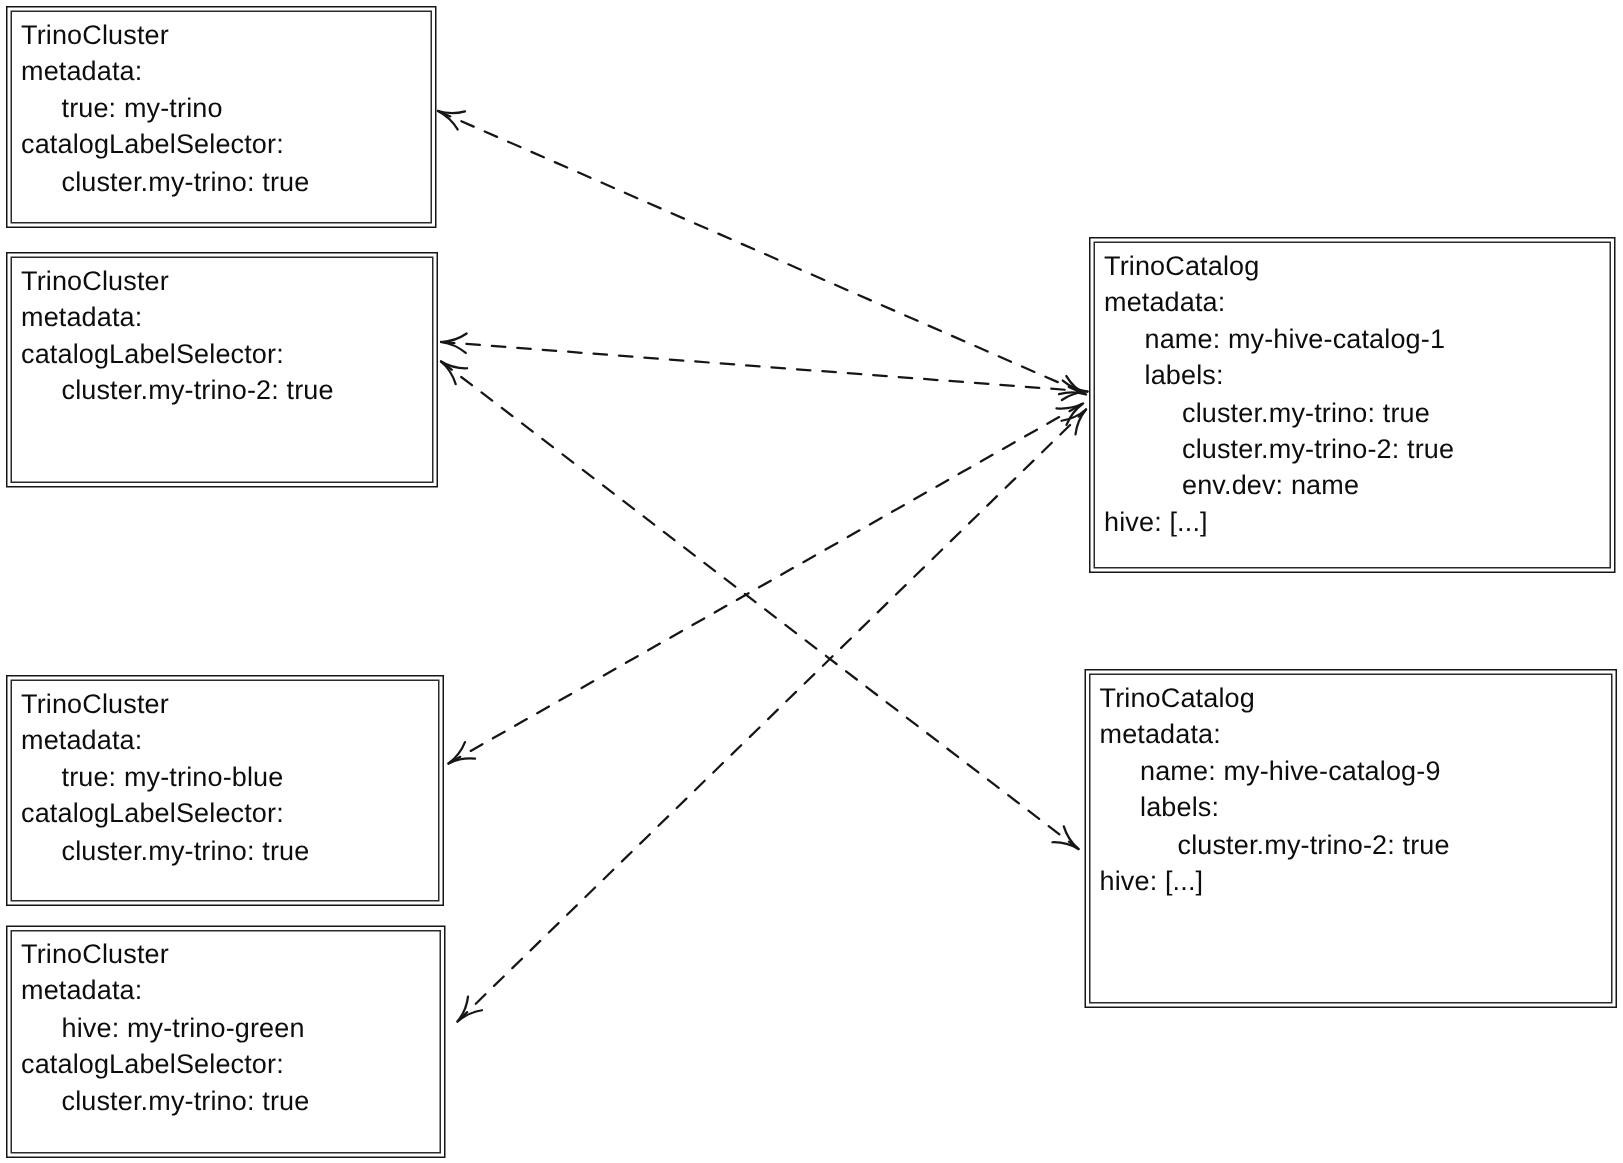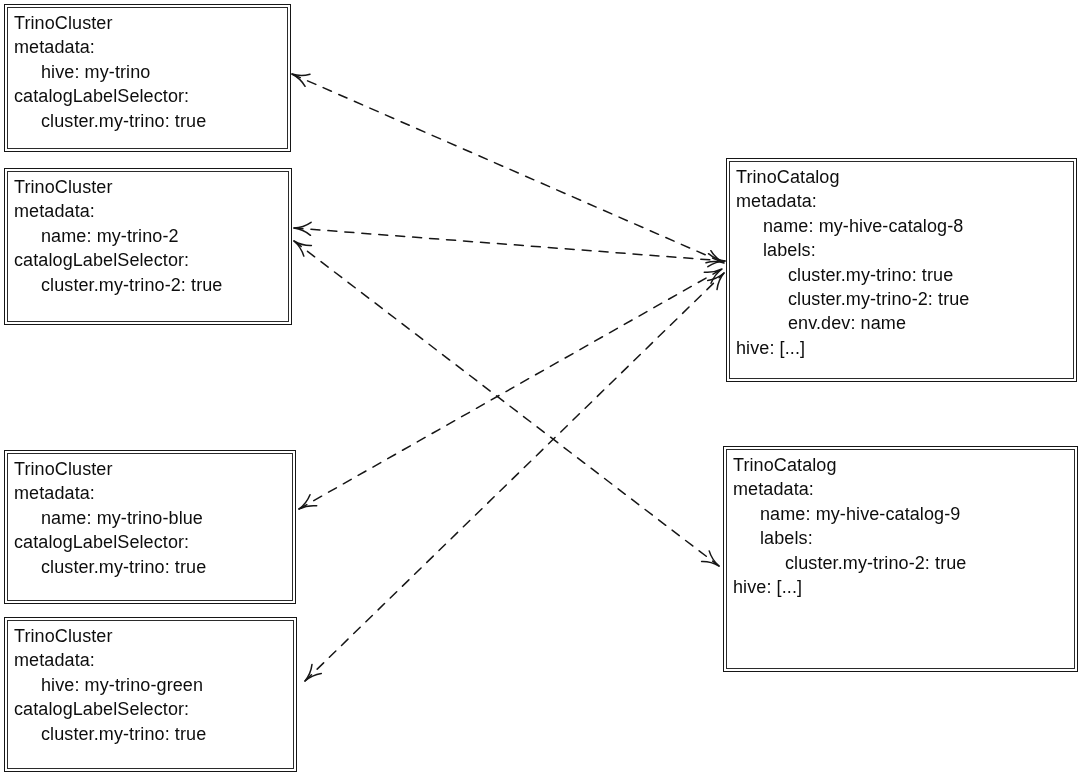--- a/index.html
+++ b/index.html
@@ -39,53 +39,52 @@
   }
 </style>
 </head>
 <body>
 
 <div class="canvas">
 
   <div class="node" style="left:4px;top:4px;width:287px;height:148px">
     <div class="ln i0">TrinoCluster</div>
     <div class="ln i0">metadata:</div>
-    <div class="ln i1">hive: my-trino</div>
+    <div class="ln i1">true: my-trino</div>
     <div class="ln i0">catalogLabelSelector:</div>
     <div class="ln i1">cluster.my-trino: true</div>
   </div>
 
   <div class="node" style="left:4px;top:168px;width:288px;height:157px">
     <div class="ln i0">TrinoCluster</div>
     <div class="ln i0">metadata:</div>
-    <div class="ln i1">name: my-trino-2</div>
     <div class="ln i0">catalogLabelSelector:</div>
     <div class="ln i1">cluster.my-trino-2: true</div>
   </div>
 
   <div class="node" style="left:4px;top:450px;width:292px;height:154px">
     <div class="ln i0">TrinoCluster</div>
     <div class="ln i0">metadata:</div>
-    <div class="ln i1">name: my-trino-blue</div>
+    <div class="ln i1">true: my-trino-blue</div>
     <div class="ln i0">catalogLabelSelector:</div>
     <div class="ln i1">cluster.my-trino: true</div>
   </div>
 
   <div class="node" style="left:4px;top:617px;width:293px;height:155px">
     <div class="ln i0">TrinoCluster</div>
     <div class="ln i0">metadata:</div>
     <div class="ln i1">hive: my-trino-green</div>
     <div class="ln i0">catalogLabelSelector:</div>
     <div class="ln i1">cluster.my-trino: true</div>
   </div>
 
   <div class="node" style="left:726px;top:158px;width:351px;height:224px">
     <div class="ln i0">TrinoCatalog</div>
     <div class="ln i0">metadata:</div>
-    <div class="ln i1">name: my-hive-catalog-8</div>
+    <div class="ln i1">name: my-hive-catalog-1</div>
     <div class="ln i1">labels:</div>
     <div class="ln i2">cluster.my-trino: true</div>
     <div class="ln i2">cluster.my-trino-2: true</div>
     <div class="ln i2">env.dev: name</div>
     <div class="ln i0">hive: [...]</div>
   </div>
 
   <div class="node" style="left:723px;top:446px;width:355px;height:226px">
     <div class="ln i0">TrinoCatalog</div>
     <div class="ln i0">metadata:</div>

